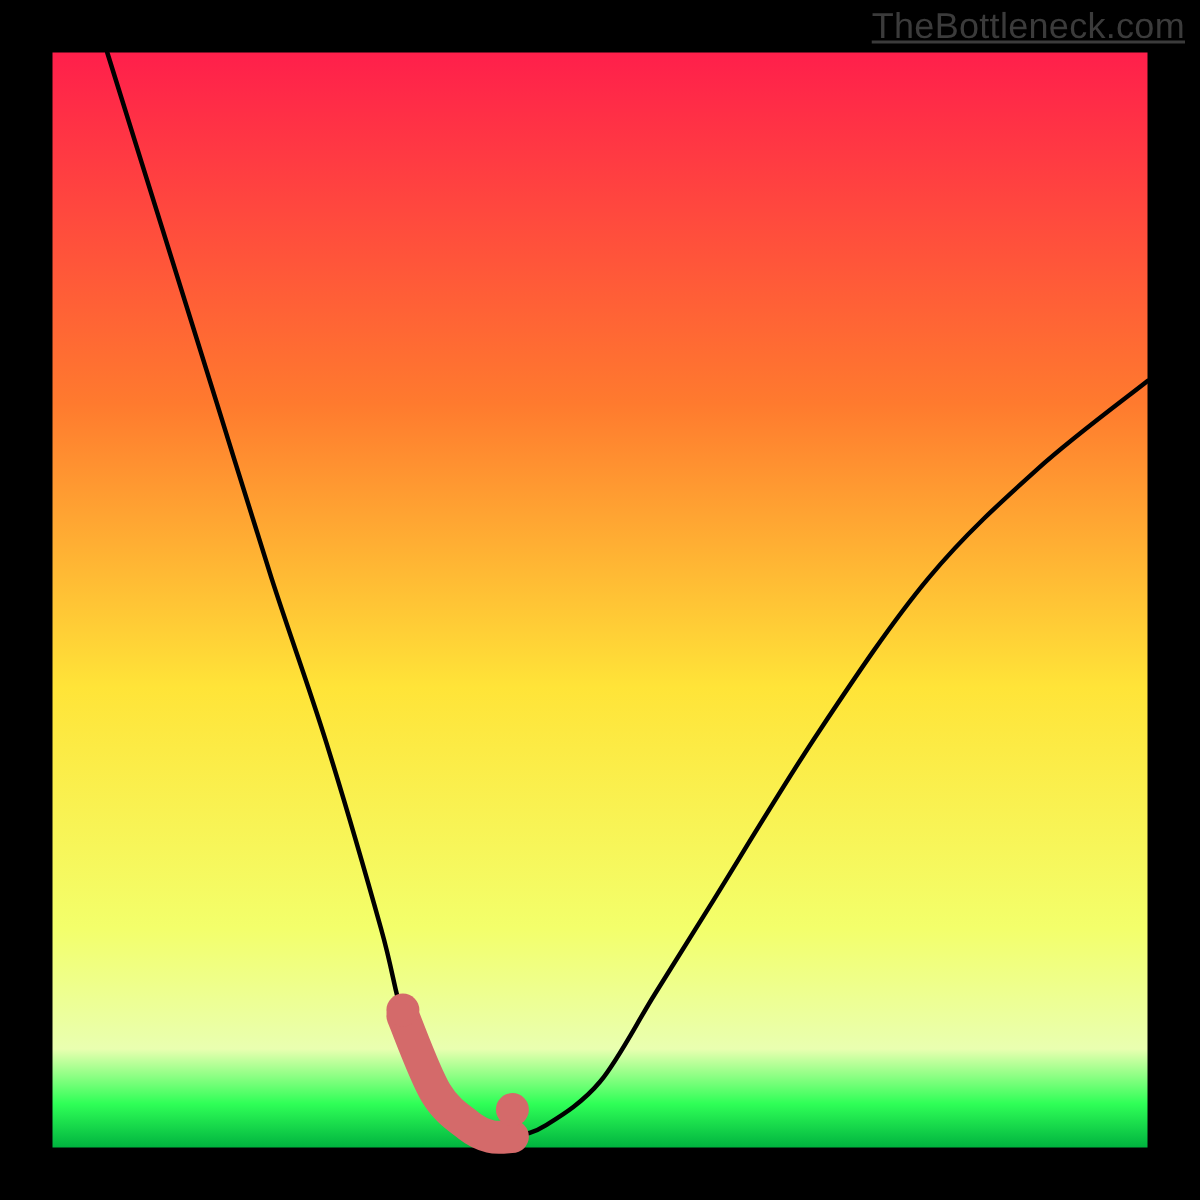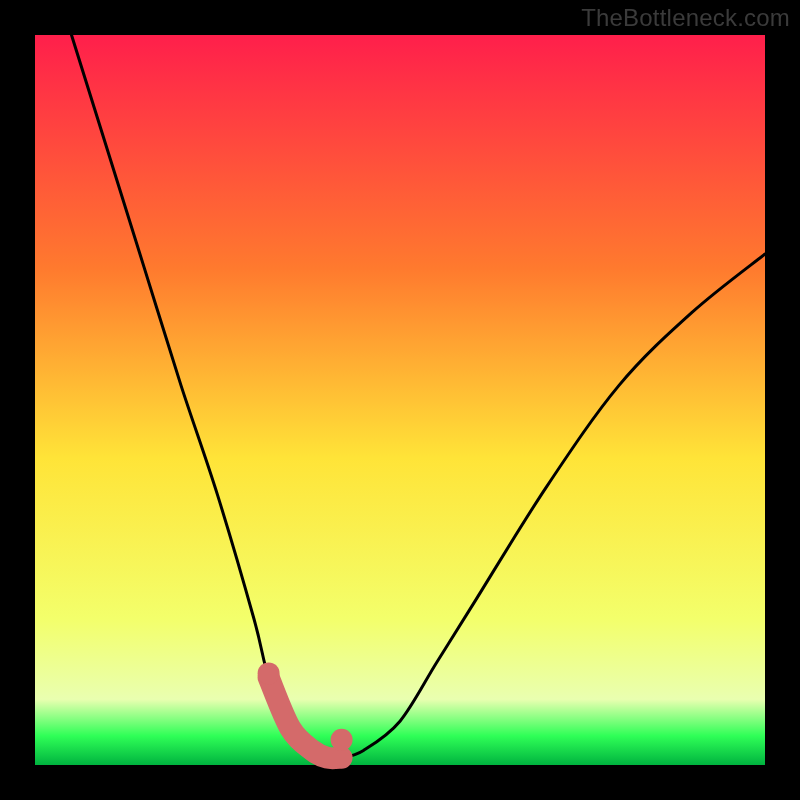--- a/index.html
+++ b/index.html
@@ -19,20 +19,21 @@
   }
   .watermark {
     position: absolute;
     top: 4px;
     right: 10px;
     color: #3b3b3b;
     font-size: 24px;
     font-weight: 500;
     letter-spacing: 0.2px;
     user-select: none;
+    text-decoration: underline;
   }
   svg {
     display: block;
   }
 </style>
 </head>
 <body>
 
 <div class="frame">
 

